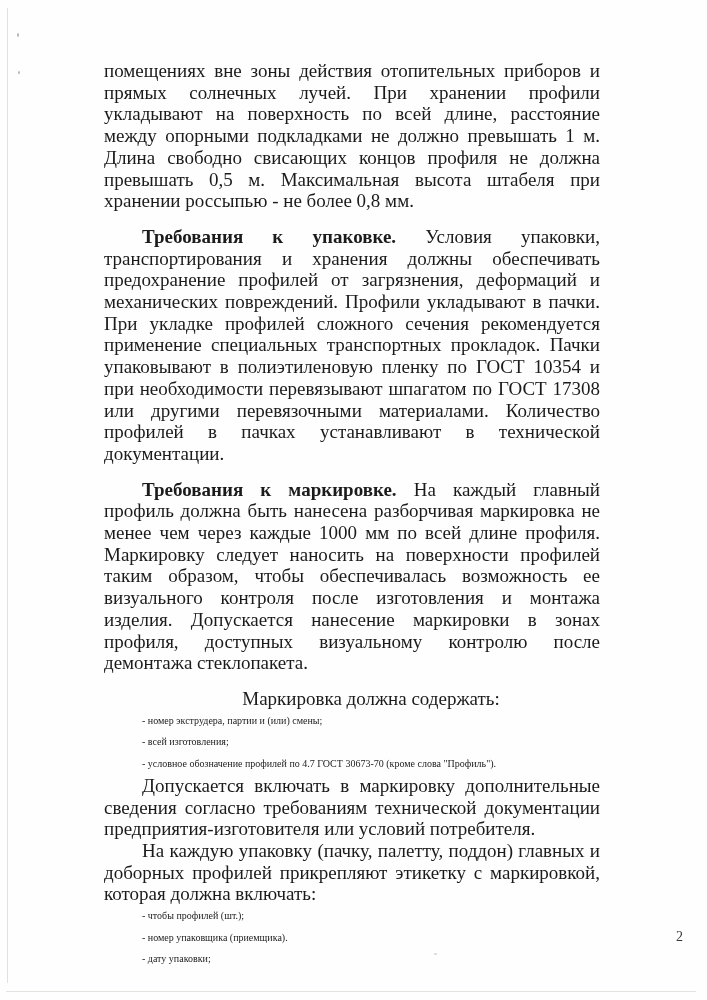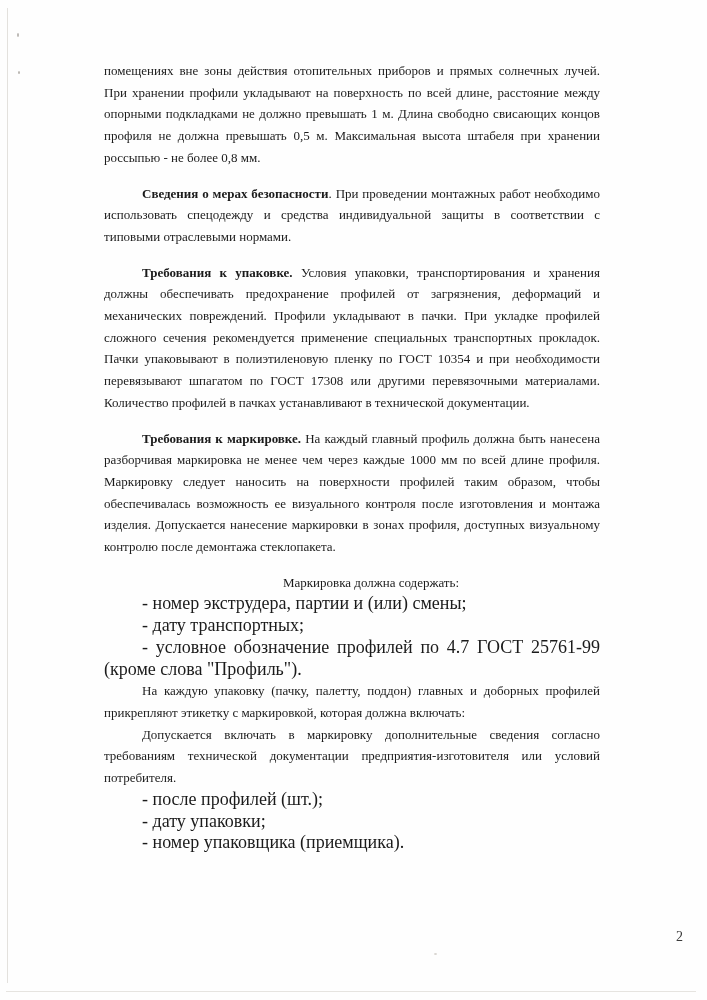--- a/index.html
+++ b/index.html
@@ -45,21 +45,21 @@
   #speck-c { left: 434px; top: 953px; width: 3px; height: 2px; background: #d8d5d1; }
 
   #content {
     position: absolute;
     left: 104px;
     top: 60px;
     width: 496px;
   }
   p {
     margin: 0;
-    font-size: 13px;
+    font-size: 19px;
     line-height: 21.7px;
     color: #1b1b1b;
     text-align: justify;
     text-justify: inter-word;
     -webkit-hyphens: none;
     hyphens: none;
   }
   p.block {
     margin-bottom: 14px;
   }
@@ -68,21 +68,21 @@
   }
   .run-in {
     font-weight: bold;
   }
   ul.items {
     list-style: none;
     margin: 0;
     padding: 0;
   }
   ul.items li {
-    font-size: 18px;
+    font-size: 10px;
     line-height: 21.7px;
     color: #1b1b1b;
     text-indent: 38px;
     text-align: justify;
   }
   ul.items li.wrap {
     text-align: justify;
   }
   #page-number {
     position: absolute;
@@ -105,41 +105,40 @@
   <div class="speck" id="speck-a"></div>
   <div class="speck" id="speck-b"></div>
   <div class="speck" id="speck-c"></div>
 
   <div id="content">
 
     <p class="block">
       <span>помещениях вне зоны действия отопительных приборов и прямых солнечных лучей. При хранении профили укладывают на поверхность по всей длине, расстояние между опорными подкладками не должно превышать 1 м. Длина свободно свисающих концов профиля не должна превышать 0,5 м. Максимальная высота штабеля при хранении россыпью - не более 0,8 мм.</span>
     </p>
 
-    <p class="block indent"><span class="run-in">Сведения о мерах безопасности</span><span>. При проведении монтажных работ необходимо использовать  спецодежду и средства индивидуальной защиты в соответствии с типовыми отраслевыми нормами.</span></p>
 
     <p class="block indent"><span class="run-in">Требования к упаковке.</span><span> Условия упаковки, транспортирования и хранения должны обеспечивать предохранение профилей от загрязнения, деформаций и механических повреждений. Профили укладывают в пачки. При укладке профилей сложного сечения рекомендуется применение специальных транспортных прокладок. Пачки упаковывают в полиэтиленовую пленку по ГОСТ 10354 и при необходимости перевязывают шпагатом по ГОСТ 17308 или другими перевязочными материалами. Количество профилей в пачках устанавливают в технической документации.</span></p>
 
     <p class="block indent"><span class="run-in">Требования к маркировке.</span><span> На каждый главный профиль должна быть нанесена разборчивая маркировка не менее чем через каждые 1000 мм по всей длине профиля. Маркировку следует наносить на поверхности профилей таким образом, чтобы обеспечивалась возможность ее визуального контроля после изготовления и монтажа изделия. Допускается нанесение маркировки в зонах профиля, доступных визуальному контролю после демонтажа стеклопакета.</span></p>
 
     <p class="indent nojust">Маркировка должна содержать:</p>
 
     <ul class="items">
       <li class="nojust">- номер экструдера, партии и (или) смены;</li>
-      <li class="nojust">- дату транспортных;</li>
-      <li class="wrap">- условное обозначение профилей по 4.7 ГОСТ 25761-99 (кроме слова "Профиль").</li>
+      <li class="nojust">- всей изготовления;</li>
+      <li class="wrap">- условное обозначение профилей по 4.7 ГОСТ 30673-70 (кроме слова "Профиль").</li>
     </ul>
+
+    <p class="indent">Допускается включать в маркировку дополнительные сведения согласно требованиям технической документации предприятия-изготовителя или условий потребителя.</p>
 
     <p class="indent">На каждую упаковку (пачку, палетту, поддон) главных и доборных профилей прикрепляют этикетку с маркировкой, которая должна включать:</p>
 
-    <p class="indent">Допускается включать в маркировку дополнительные сведения согласно требованиям технической документации предприятия-изготовителя или условий потребителя.</p>
-
     <ul class="items">
-      <li class="nojust">- после профилей (шт.);</li>
+      <li class="nojust">- чтобы профилей (шт.);</li>
+      <li class="nojust">- номер упаковщика (приемщика).</li>
       <li class="nojust">- дату упаковки;</li>
-      <li class="nojust">- номер упаковщика (приемщика).</li>
     </ul>
 
   </div>
 
   <div id="page-number">2</div>
 
 </div>
 
 </body></html>

